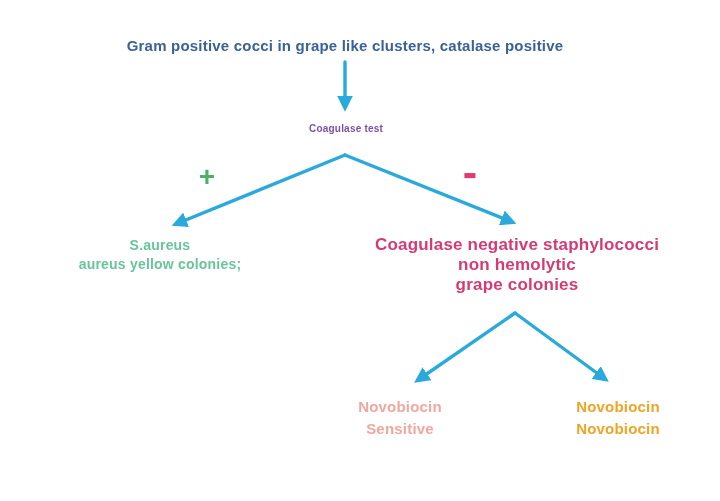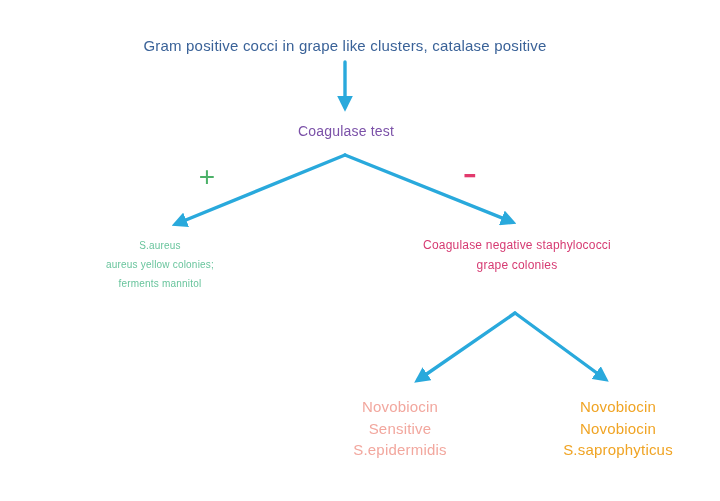--- a/index.html
+++ b/index.html
@@ -3,21 +3,21 @@
 <meta charset="utf-8">
 <style>
   html, body { margin: 0; padding: 0; background: #ffffff; }
   .canvas {
     position: relative;
     width: 720px;
     height: 501px;
     background: #ffffff;
     overflow: hidden;
     font-family: "Liberation Sans", sans-serif;
-    font-weight: normal;
+    font-weight: bold;
   }
   .arrows {
     position: absolute;
     left: 0; top: 0;
     width: 720px; height: 501px;
     pointer-events: none;
   }
   .arrows line {
     stroke: var(--c-arrow, #29a9dc);
     stroke-width: 3.4;
@@ -25,32 +25,32 @@
   }
   .arrows .ah-fill { fill: var(--c-arrow, #29a9dc); }
   .txt {
     position: absolute;
     transform: translateX(-50%);
     white-space: nowrap;
     text-align: center;
     letter-spacing: 0.2px;
   }
   .title   { left: 345px; top: 37px;  font-size: 15px;  color: var(--c-title, #3a6298); }
-  .coag    { left: 346px; top: 123px; font-size: 14px;  color: var(--c-coagulase, #7b51a8); }
+  .coag    { left: 346px; top: 123px; font-size: 10px;  color: var(--c-coagulase, #7b51a8); }
   .sign {
     position: absolute;
     transform: translate(-50%, -50%);
     display: flex; align-items: center; justify-content: center;
     width: 28px; height: 28px;
   }
   .plus  { left: 207px; top: 177px; font-size: 28px; color: var(--c-positive, #4cb168); }
   .minus { left: 470px; top: 176px; font-size: 22px; color: var(--c-negative, #e23a6d);
            transform: translate(-50%, -50%) scaleY(2.1); }
-  .aureus  { left: 160px; top: 236px; font-size: 10px;   line-height: 19px;   color: var(--c-aureus, #68c49c); }
-  .coagneg { left: 517px; top: 235px; font-size: 12px; line-height: 20px;   color: var(--c-coag_negative, #d63a72); }
+  .aureus  { left: 160px; top: 236px; font-size: 14px;   line-height: 19px;   color: var(--c-aureus, #68c49c); }
+  .coagneg { left: 517px; top: 235px; font-size: 17px; line-height: 20px;   color: var(--c-coag_negative, #d63a72); }
   .epid    { left: 400px; top: 396px; font-size: 15px;   line-height: 21.5px; color: var(--c-epidermidis, #f2a79e); }
   .sapro   { left: 618px; top: 396px; font-size: 15px;   line-height: 21.5px; color: var(--c-saprophyticus, #f0a424); }
 </style>
 </head>
 <body>
 
 <div class="canvas">
 
   <svg class="arrows" viewBox="0 0 720 501" xmlns="http://www.w3.org/2000/svg">
     <defs>
@@ -68,33 +68,31 @@
   <div class="txt title">Gram positive cocci in grape like clusters, catalase positive</div>
 
   <div class="txt coag">Coagulase test</div>
 
   <div class="sign plus">+</div>
   <div class="sign minus">−</div>
 
   <div class="txt aureus">
     <div>S.aureus</div>
     <div>aureus yellow colonies;</div>
-    <div>ferments mannitol</div>
   </div>
 
   <div class="txt coagneg">
     <div>Coagulase negative staphylococci</div>
+    <div>non hemolytic</div>
     <div>grape colonies</div>
   </div>
 
   <div class="txt epid">
     <div>Novobiocin</div>
     <div>Sensitive</div>
-    <div>S.epidermidis</div>
   </div>
 
   <div class="txt sapro">
     <div>Novobiocin</div>
     <div>Novobiocin</div>
-    <div>S.saprophyticus</div>
   </div>
 
 </div>
 
 </body></html>

